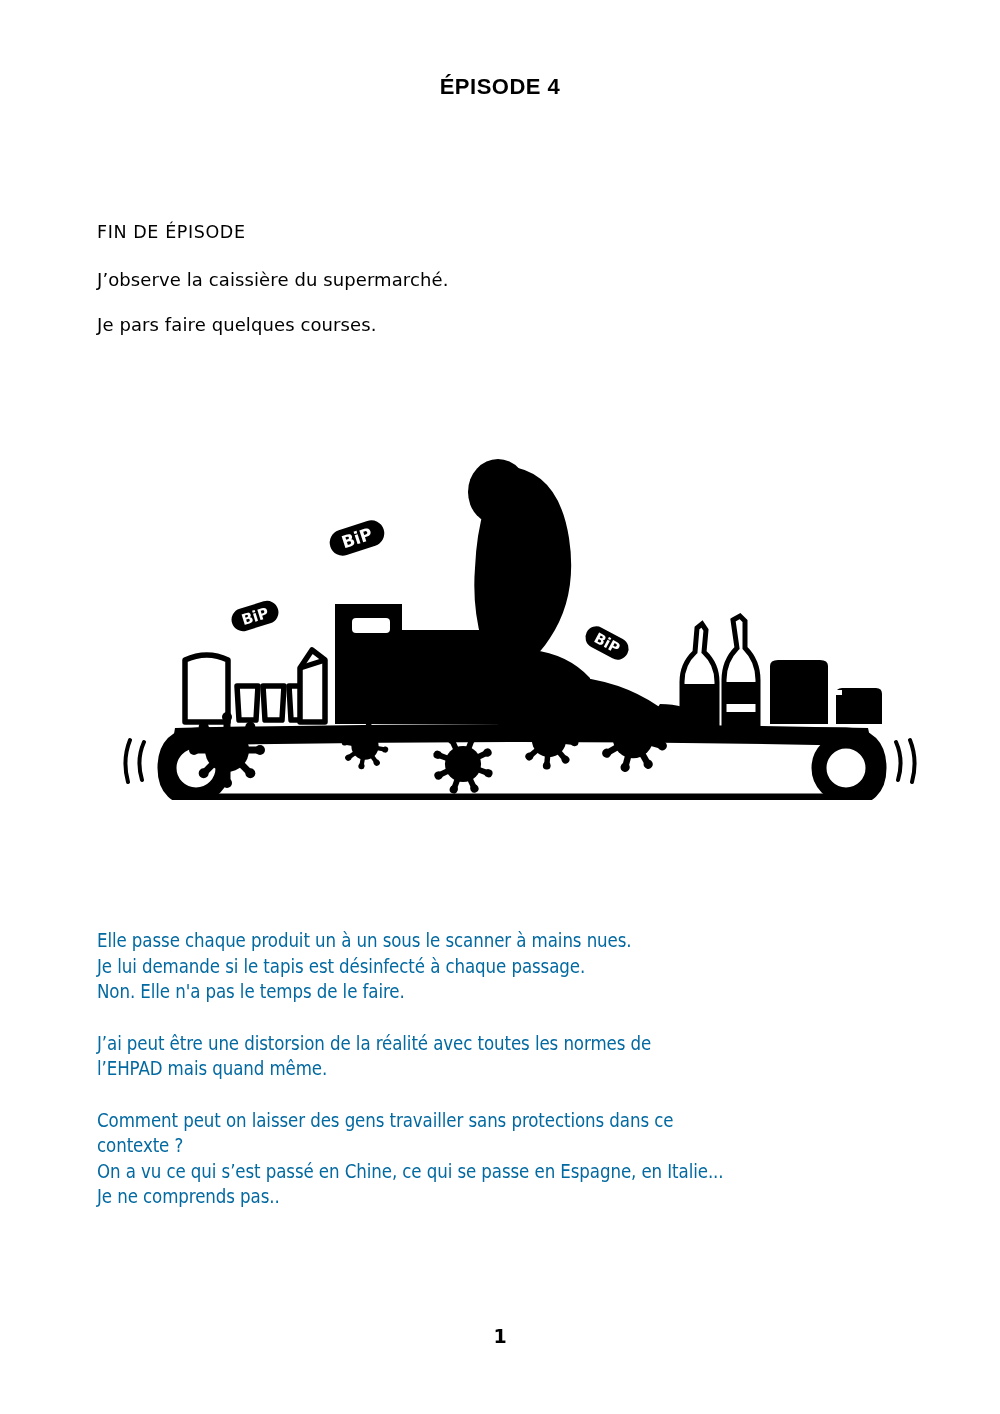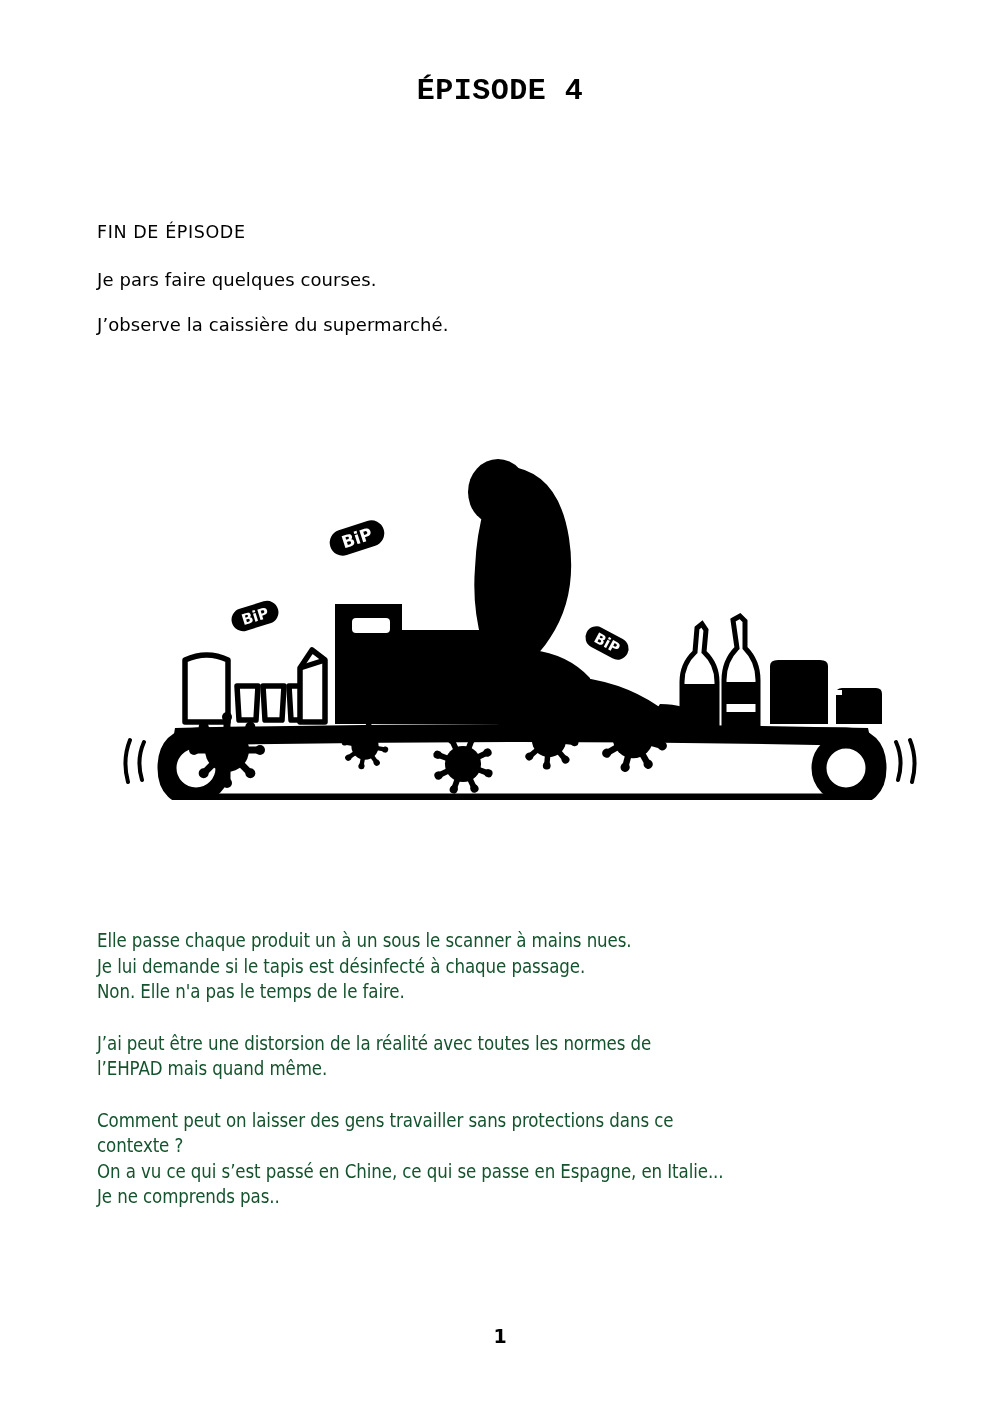--- a/index.html
+++ b/index.html
@@ -23,22 +23,22 @@
     background: #ffffff;
   }
 
   
   .page-title {
     position: absolute;
     top: 74px;
     left: 0;
     width: 1000px;
     text-align: center;
-    font-family: Liberation Mono, monospace;
-    font-size: 30px;
+    font-family: Liberation Sans, sans-serif;
+    font-size: 22px;
     font-weight: 600;
     letter-spacing: 0.5px;
     color: #000;
   }
 
   
   .intro-block {
     position: absolute;
     left: 97px;
     top: 222px;
@@ -73,21 +73,21 @@
   .illustration svg { display: block; width: 800px; height: 372px; }
 
   
   .narrative {
     position: absolute;
     left: 97px;
     top: 928px;
     width: 820px;
     font-family: "DejaVu Sans Condensed", "DejaVu Sans", sans-serif;
     font-stretch: condensed;
-    color: #14532d;
+    color: #0369a1;
   }
   .narrative p {
     margin: 0 0 26px 0;
     font-size: 19.5px;
     line-height: 25.5px;
     font-weight: 500;
     letter-spacing: -0.1px;
     transform: scaleX(0.95);
     transform-origin: left center;
   }
@@ -109,22 +109,22 @@
 </style>
 </head>
 <body>
 
 <div class="page">
 
   <div class="page-title">ÉPISODE 4</div>
 
   <div class="intro-block">
     <div class="intro-heading">FIN DE ÉPISODE</div>
+    <div class="intro-line">J’observe la caissière du supermarché.</div>
     <div class="intro-line">Je pars faire quelques courses.</div>
-    <div class="intro-line">J’observe la caissière du supermarché.</div>
   </div>
 
   <div class="illustration">
     <svg viewBox="0 0 800 372" xmlns="http://www.w3.org/2000/svg">
 
       <g transform="translate(237,110) rotate(-18)">
         <rect x="-28" y="-13" width="56" height="26" rx="13" ry="13" fill="#000"></rect>
         <text x="0" y="6" text-anchor="middle" fill="#fff" font-family="DejaVu Sans, sans-serif" font-size="17" font-weight="700">BiP</text>
       </g>
 

